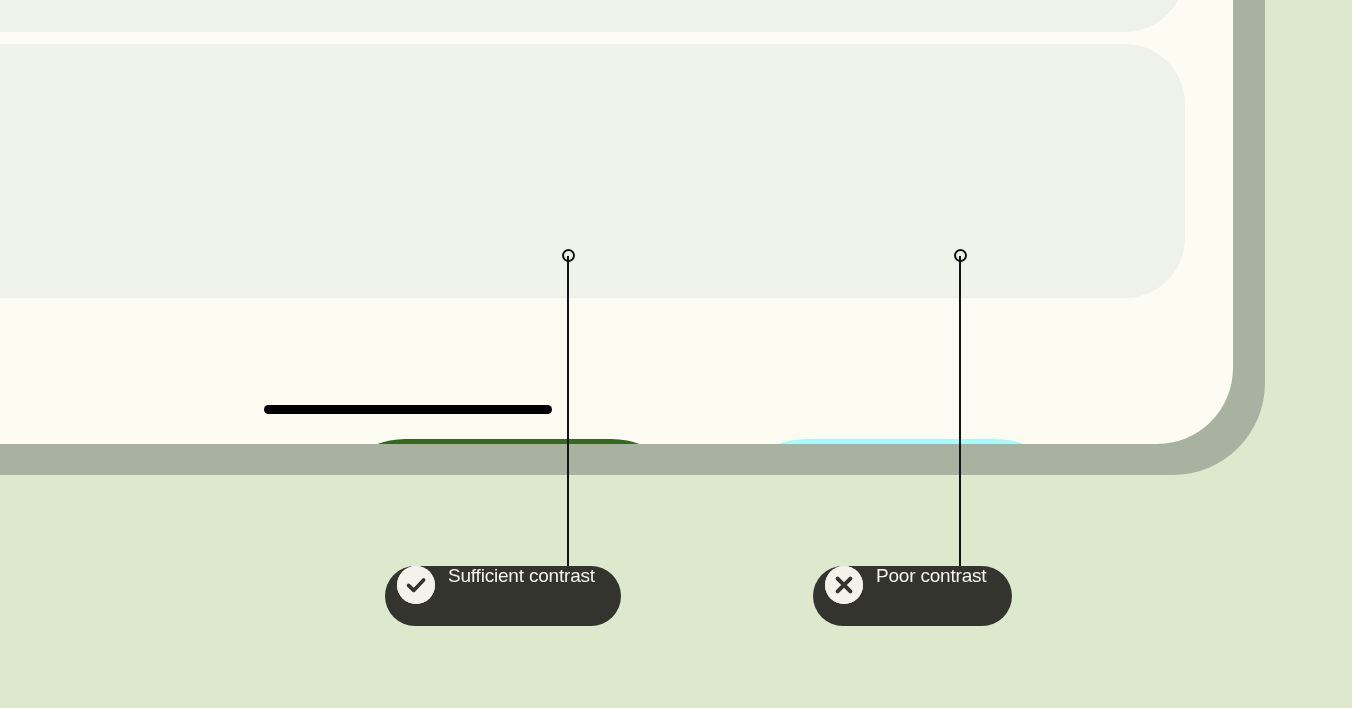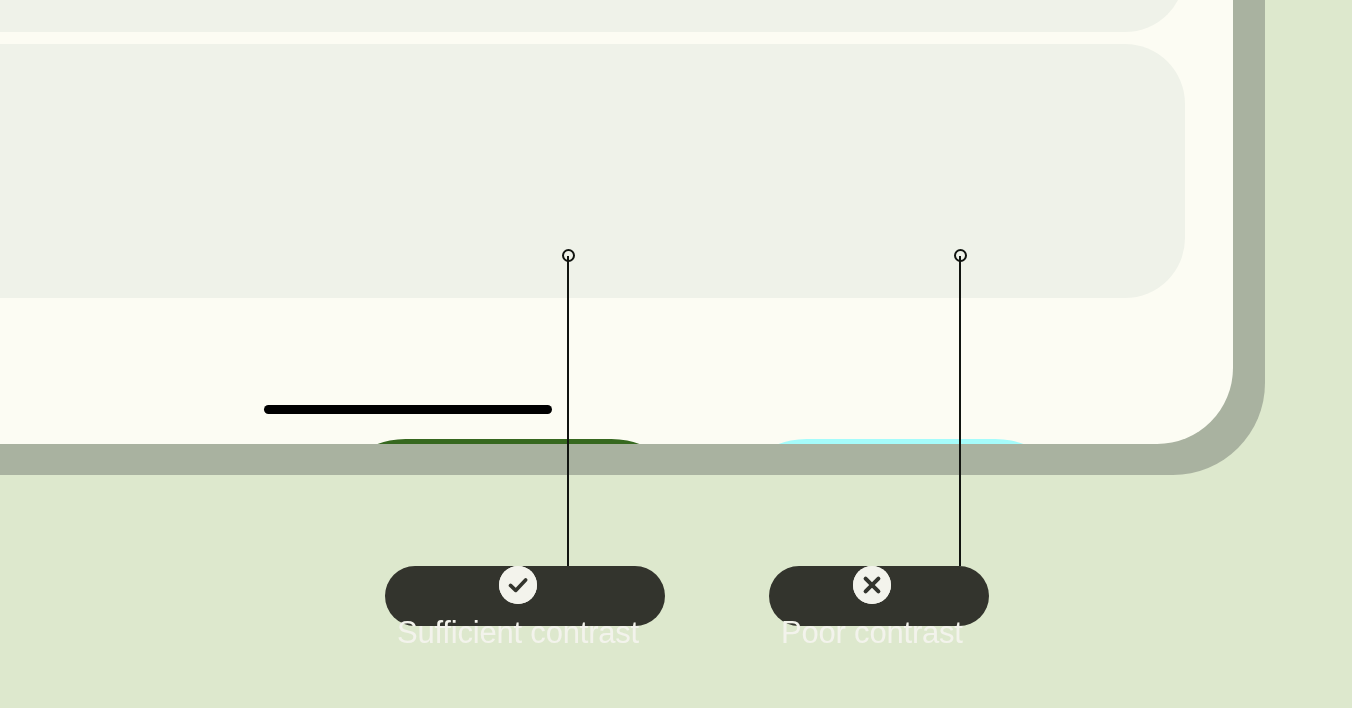--- a/index.html
+++ b/index.html
@@ -121,32 +121,30 @@
   #dot-ignore { left: 954px; top: 249px; }
 
   
   .annot-pill {
     position: absolute;
     top: 566px;
     height: 60px;
     background: #33342d;
     border-radius: 999px;
     display: flex;
-    align-items: center;
     gap: 13px;
     padding: 0 26px 0 12px;
     color: #f3f3ec;
-    font-size: 31px;
+    font-size: 19px;
     font-weight: 400;
     letter-spacing: -0.2px;
     white-space: nowrap;
-    flex-direction: column;
   }
   #pill-sufficient { left: 385px; }
-  #pill-poor { left: 769px; }
+  #pill-poor { left: 813px; }
 
   .annot-icon {
     width: 38px;
     height: 38px;
     flex: 0 0 38px;
     border-radius: 50%;
     background: #f3f3ec;
     display: flex;
     align-items: center;
     justify-content: center;

